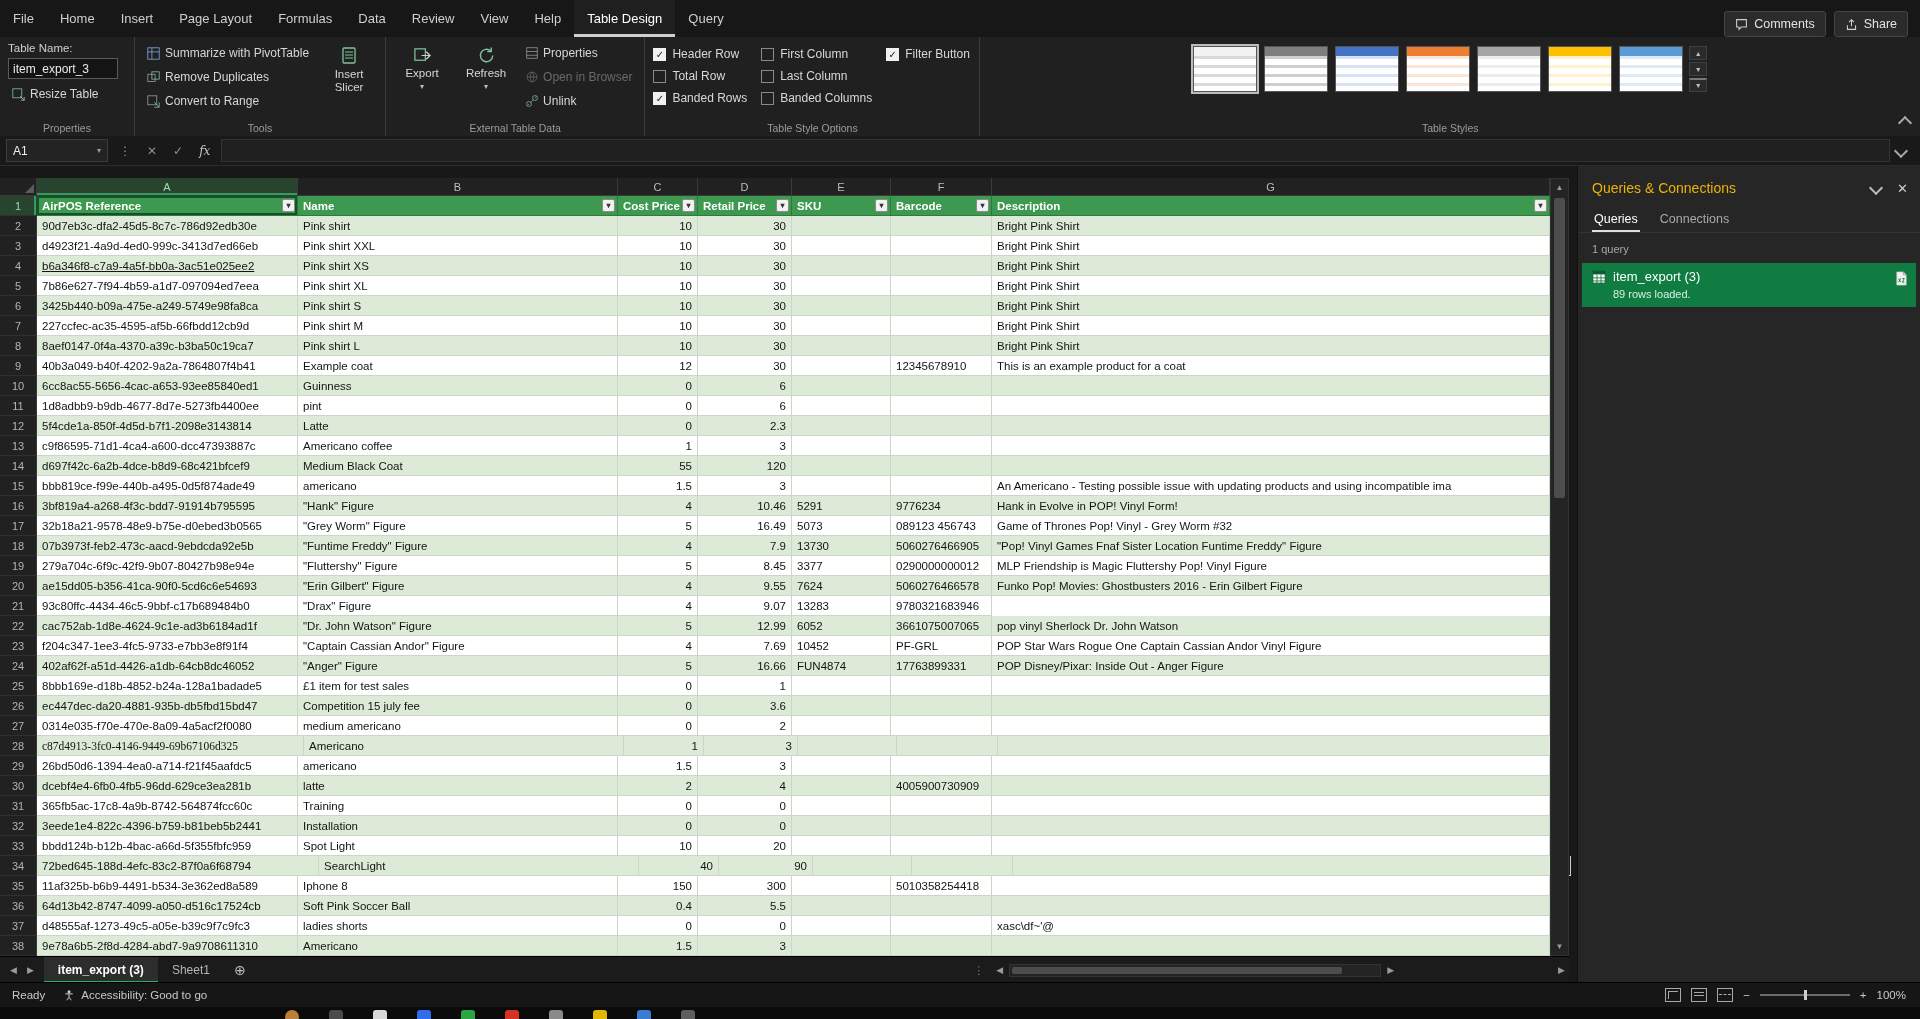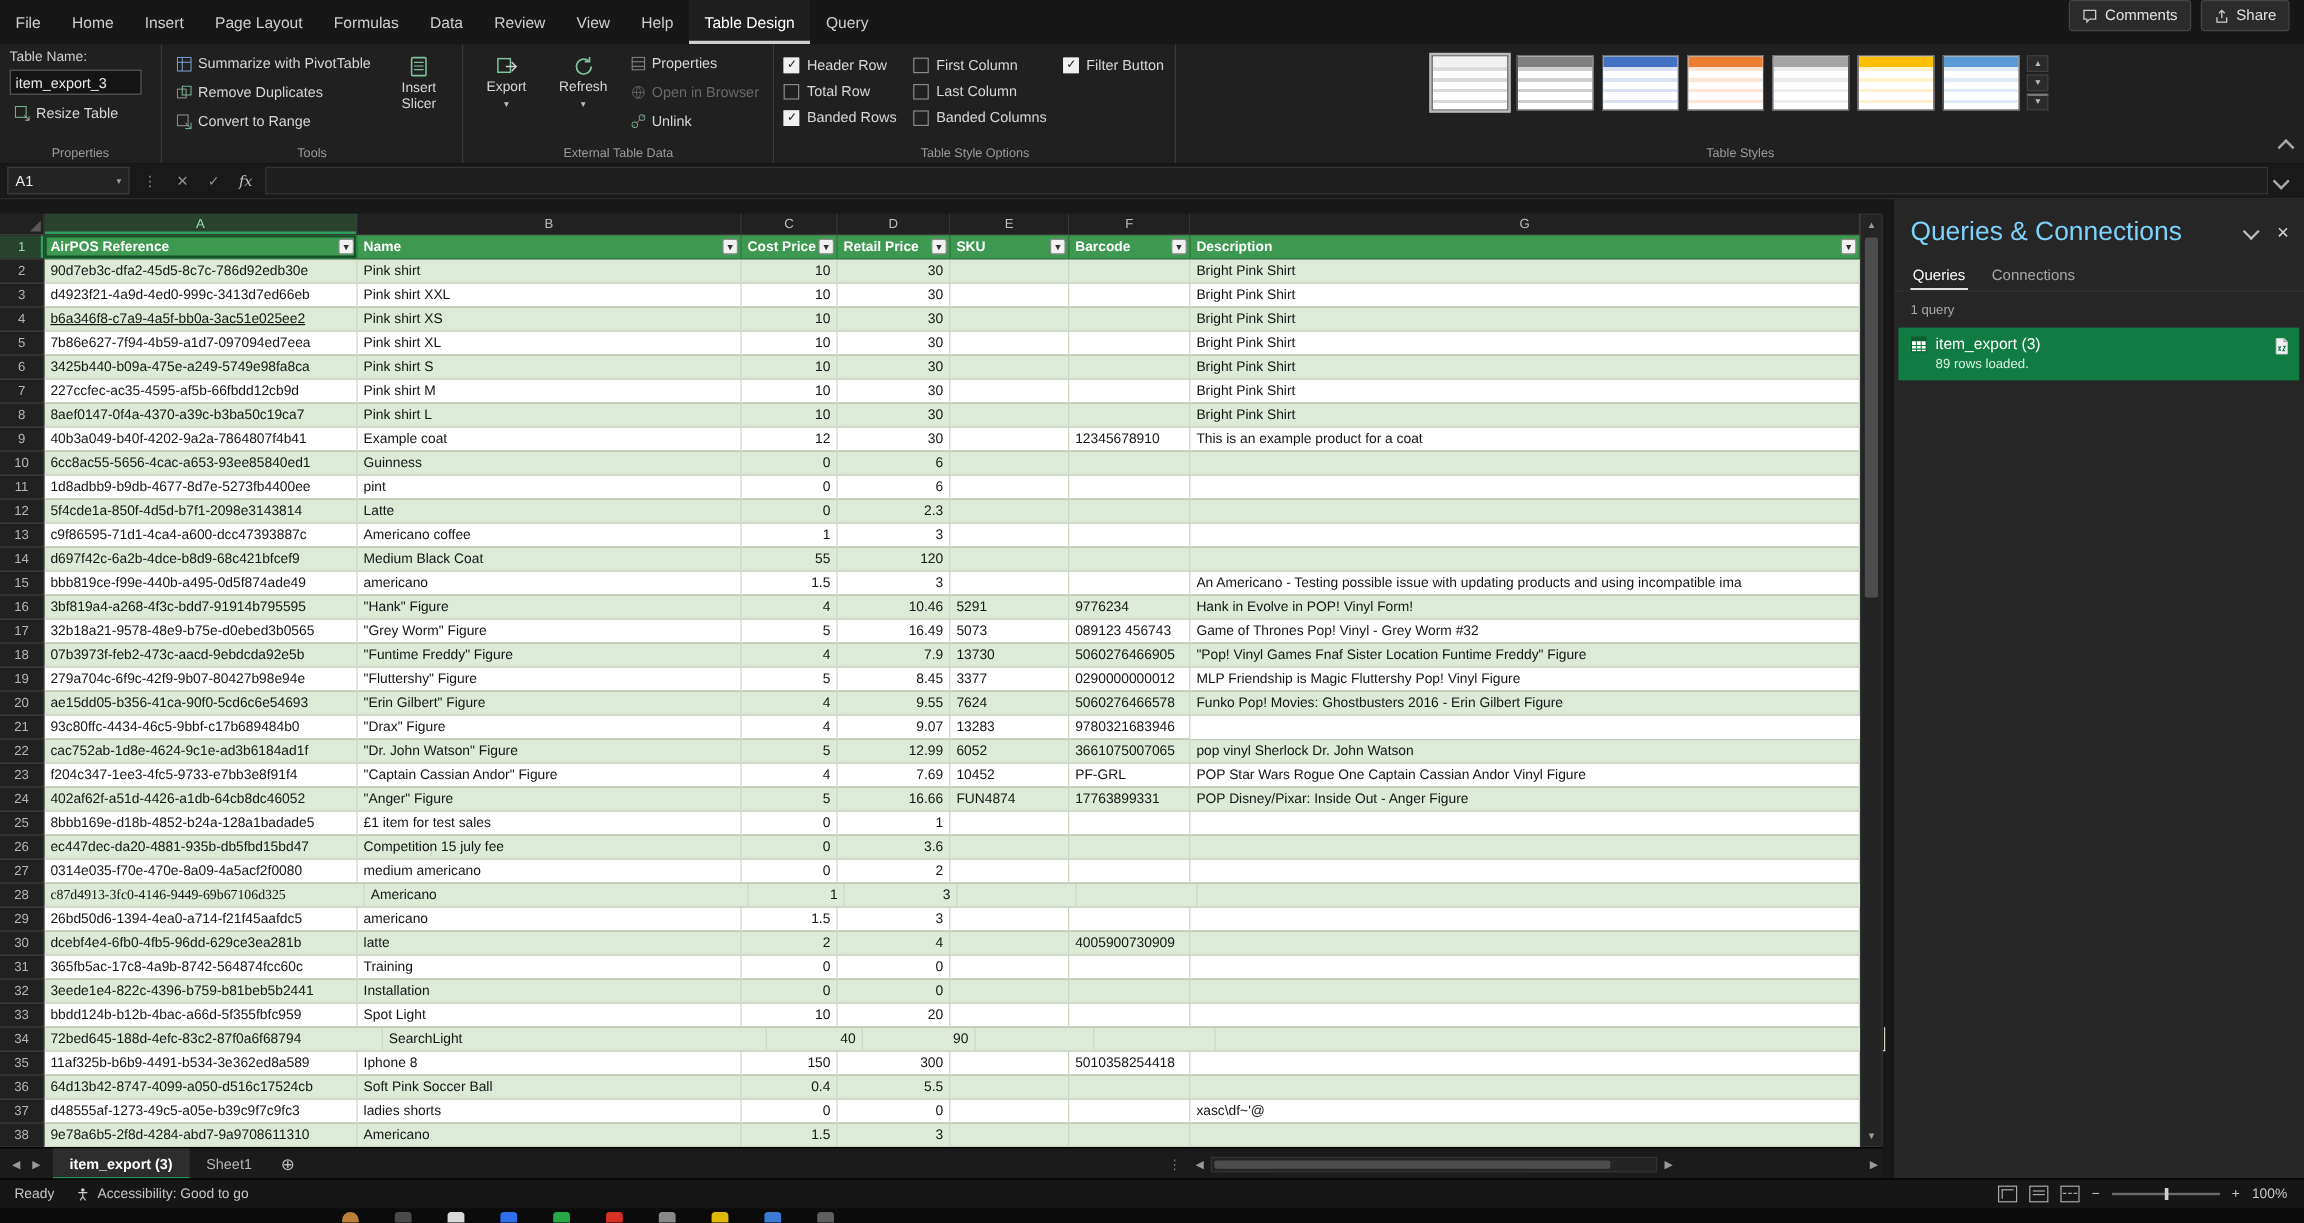--- a/index.html
+++ b/index.html
@@ -4,21 +4,21 @@
 <style>
   html,body{margin:0;padding:0;background:#000;}
   .app{position:relative;width:1920px;height:1019px;overflow:hidden;background:#181818;
        font-family:"Liberation Sans",sans-serif;color:#d6d6d6;-webkit-font-smoothing:antialiased;}
 
   
   .menubar{position:absolute;left:0;top:0;width:1920px;height:37px;background:#171717;display:flex;align-items:stretch;}
   .menu-tabs{display:flex;align-items:stretch;}
   .menu-tab{padding:0 13px;font-size:13px;display:flex;align-items:center;color:#cfcfcf;cursor:default;}
   .menu-tab.active{color:#fff;box-shadow:inset 0 -3px 0 #cfcfcf;background:#1f1f1f;}
-  .menu-right{margin-left:auto;display:flex;align-items:flex-start;gap:8px;padding-right:12px;padding-left:20px;}
+  .menu-right{margin-left:auto;display:flex;align-items:flex-end;gap:8px;padding-right:12px;padding-left:20px;}
   .pillbtn{display:flex;align-items:center;gap:6px;height:24px;padding:0 10px;background:#2b2b2b;
            border:1px solid #444;border-radius:3px;font-size:12.5px;color:#e2e2e2;}
 
   
   .ribbon{position:absolute;left:0;top:37px;width:1920px;height:99px;background:#202020;border-bottom:1px solid #000;
           display:flex;align-items:stretch;}
   .rgroup{position:relative;border-right:1px solid #3a3a3a;padding:5px 8px 18px 8px;display:flex;gap:8px;}
   .rgroup-label{position:absolute;left:0;right:0;bottom:2px;text-align:center;font-size:10.5px;color:#9b9b9b;white-space:nowrap;}
   .vcol{display:flex;flex-direction:column;gap:2px;}
   .rsmall{display:flex;align-items:center;gap:5px;height:22px;padding:0 4px;background:transparent;border:0;
@@ -87,21 +87,21 @@
 
   
   .vscroll{position:absolute;left:1550px;top:178px;width:19px;height:778px;background:#242424;border:1px solid #333;
            box-sizing:border-box;display:flex;flex-direction:column;align-items:center;}
   .vscroll .sbtn{height:17px;width:100%;display:flex;align-items:center;justify-content:center;font-size:8px;color:#9a9a9a;cursor:default;}
   .vthumb{width:11px;height:300px;background:#4d4d4d;border-radius:2px;margin-top:2px;cursor:default;}
 
   
   .panel{position:absolute;left:1577px;top:166px;width:343px;height:816px;background:#262626;border-left:1px solid #111;box-sizing:border-box;}
   .panel-head{display:flex;align-items:center;padding:14px 12px 8px 14px;}
-  .panel-title{font-size:22px;color:#7dd3fc;flex:1;}
+  .panel-title{font-size:14px;color:#eab308;flex:1;}
   .pchev{width:8px;height:8px;border-left:2px solid #bdbdbd;border-top:2px solid #bdbdbd;transform:rotate(225deg);margin-right:16px;cursor:default;}
   .pclose{color:#cfcfcf;font-size:13px;cursor:default;}
   .panel-tabs{display:flex;gap:18px;padding:4px 14px 0 14px;border-bottom:1px solid #333;}
   .ptab{font-size:12.5px;color:#a8a8a8;padding:4px 2px 6px 2px;cursor:default;}
   .ptab.active{color:#fff;box-shadow:inset 0 -2px 0 #e0e0e0;}
   .panel-count{font-size:11px;color:#a8a8a8;padding:10px 14px 8px 14px;}
   .query-item{margin:0 4px;background:#107C41;color:#fff;padding:6px 10px 7px 10px;position:relative;cursor:default;}
   .qi-top{display:flex;align-items:center;gap:7px;font-size:13px;}
   .qi-sub{font-size:11px;color:#d9f0e2;margin:4px 0 0 21px;}
   .qi-doc{position:absolute;right:8px;top:8px;}

